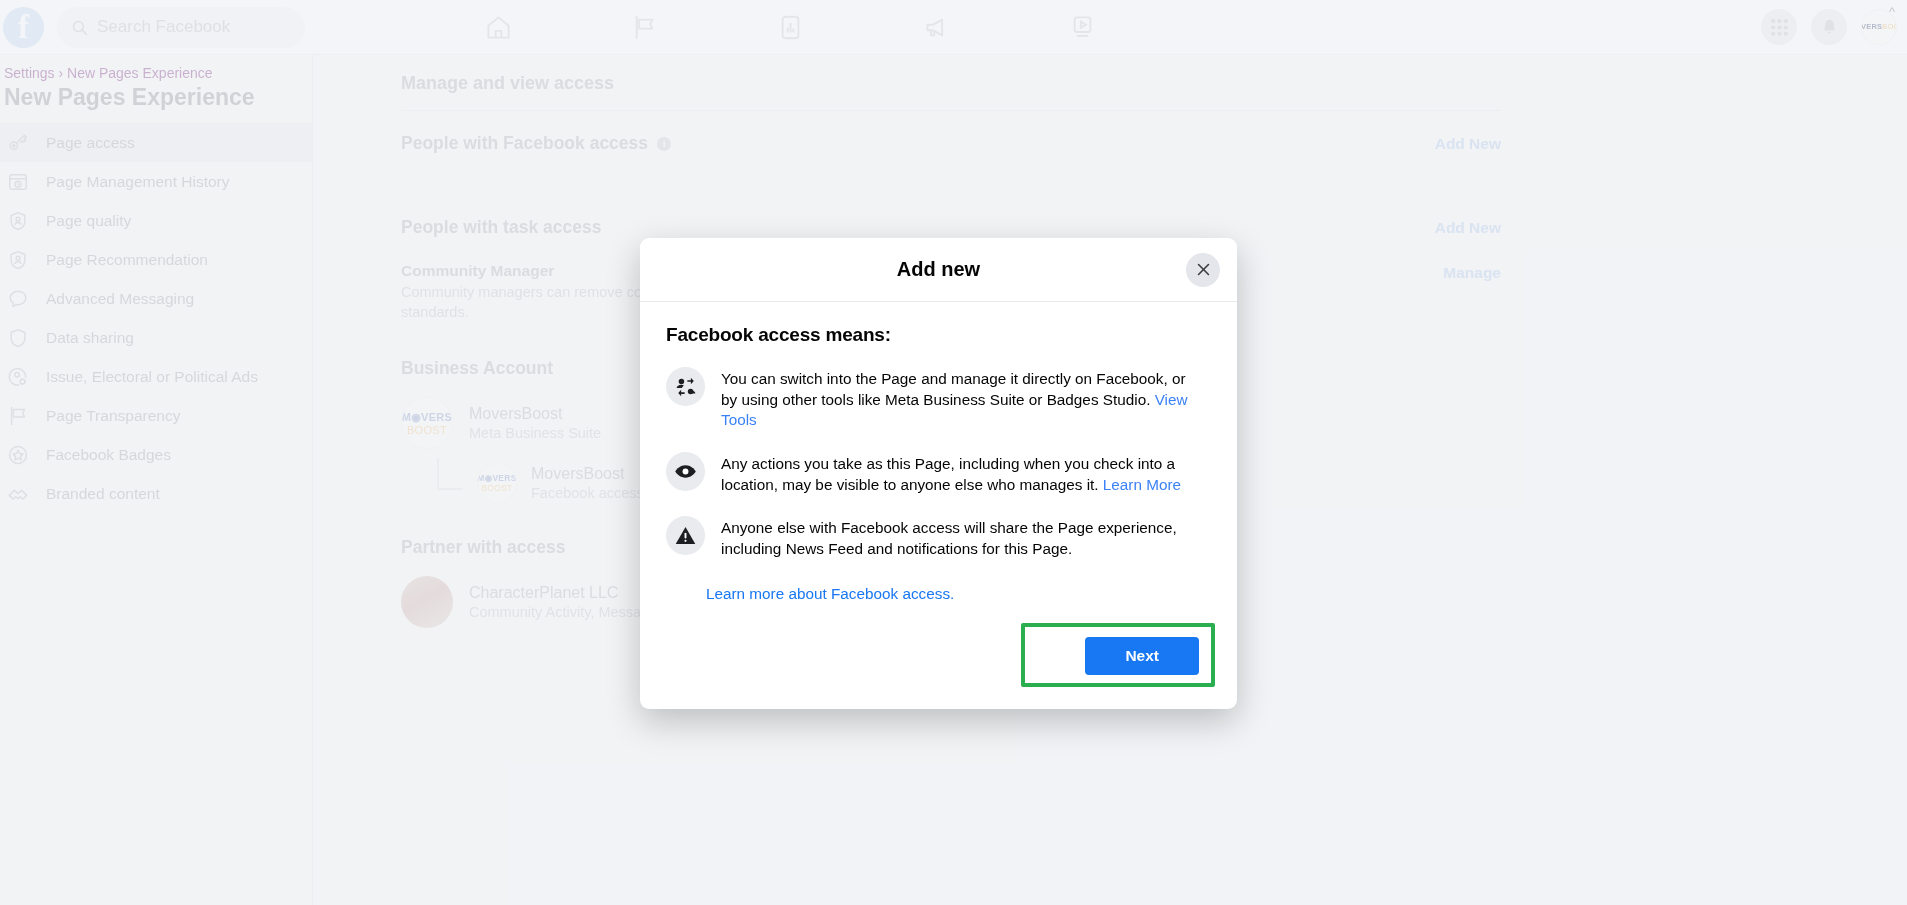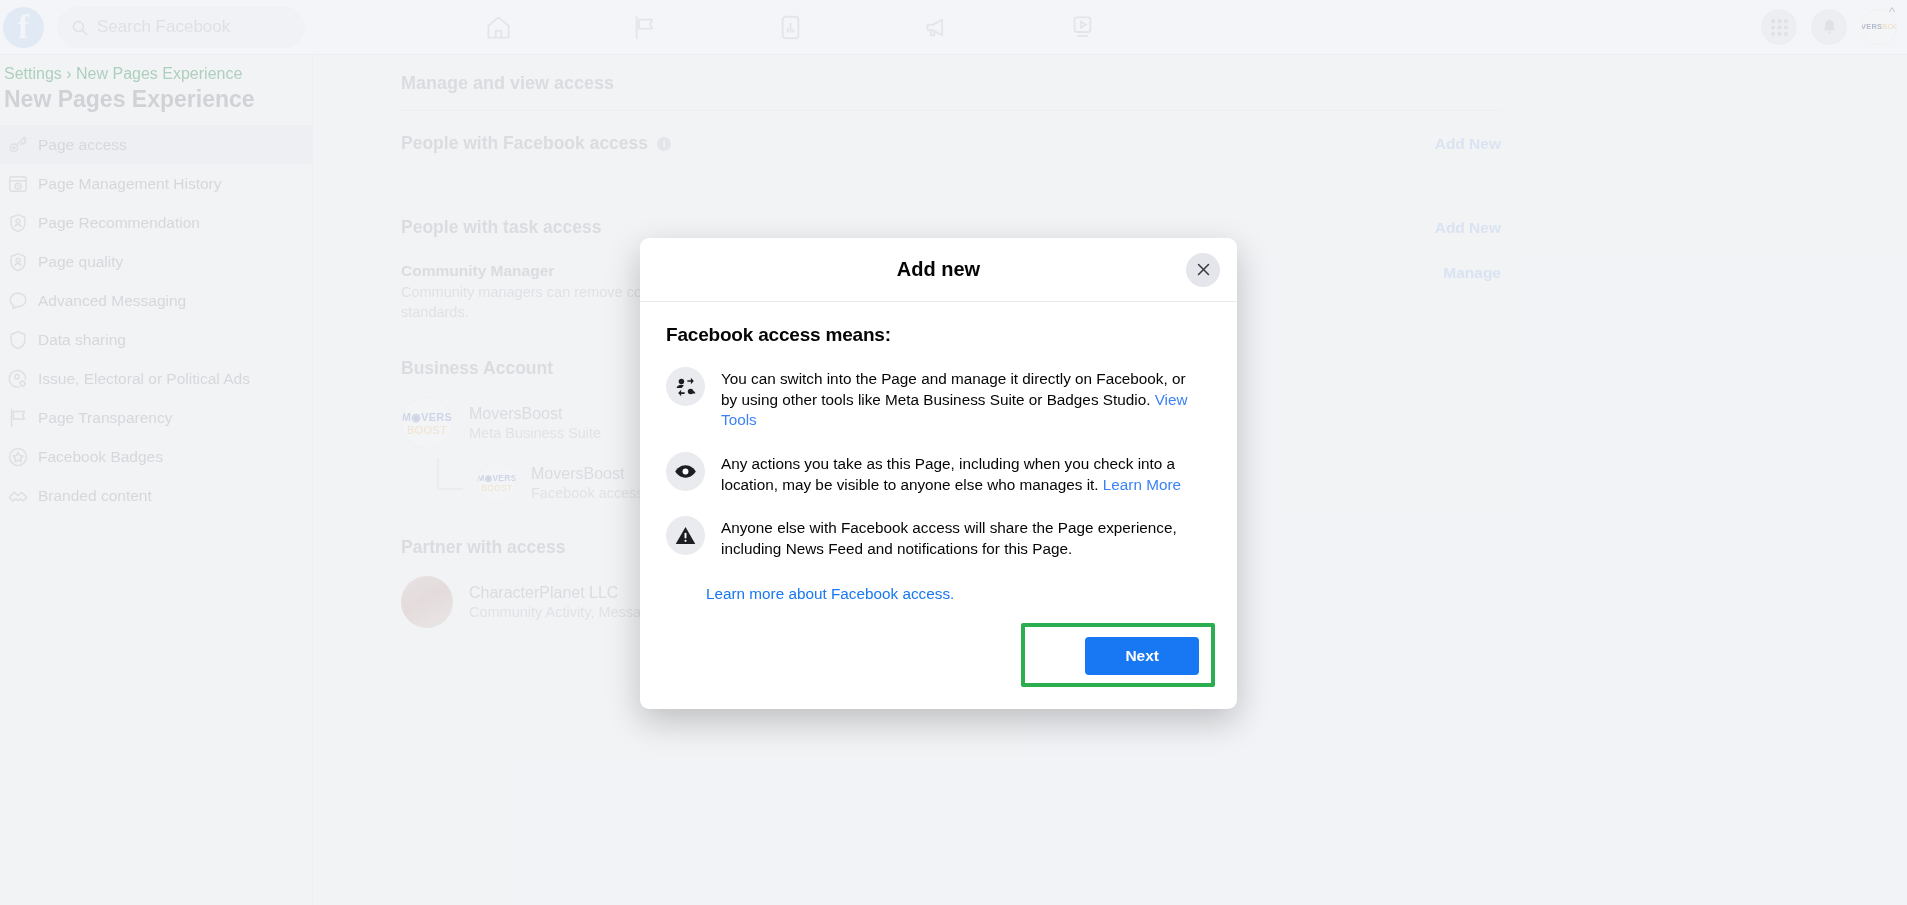--- a/index.html
+++ b/index.html
@@ -56,24 +56,24 @@
   }
   .avatar-mb b { font-size: 7.5px; color: #2b3a67; letter-spacing: .2px; line-height: 1.05; }
   .avatar-mb i { font-size: 7.5px; color: #e8a33d; font-style: normal; letter-spacing: .2px; line-height: 1.05; }
   .chev-up { position: absolute; right: 2px; top: 4px; color: #65676b; font-size: 13px; }
 
   
   .sidebar {
     position: absolute; top: 55px; left: 0; width: 313px; bottom: 0;
     background: #f5f6f7; border-right: 1px solid #e4e6eb;
   }
-  .crumb { font-size: 16px; color: #15803d; padding: 10px 0 0 4px; }
+  .crumb { font-size: 14px; color: #701a75; padding: 10px 0 0 4px; }
   .sb-title { font-size: 23px; font-weight: bold; color: #8a8d91; padding: 3px 0 12px 4px; }
   .sb-item {
-    display: flex; align-items: center; gap: 8px; height: 39px;
+    display: flex; align-items: center; gap: 16px; height: 39px;
     padding-left: 6px; color: #9a9da1; font-size: 15.5px;
   }
   .sb-item.active { background: #e9ebee; border-radius: 0; }
   .sb-ic { width: 24px; height: 24px; flex: none; display: flex; align-items: center; justify-content: center; }
 
   
   .main { position: absolute; top: 55px; left: 313px; right: 0; bottom: 0; background: #f5f6f7; }
   .m-inner { width: 1100px; margin-left: 88px; padding-top: 8px; }
   .m-h1 { font-size: 18px; font-weight: bold; color: #a9acb0; padding: 10px 0 16px; }
   .rule { height: 1px; background: #e4e6eb; }
@@ -245,32 +245,32 @@
       </div>
 
       <div class="sb-item">
         <span class="sb-ic">
           <svg width="22" height="22" viewBox="0 0 24 24" fill="none" stroke="#b4b7bb" stroke-width="1.6">
             <path d="M12 2.8 4.5 6v6c0 5 3.3 8.1 7.5 9.2 4.2-1.1 7.5-4.2 7.5-9.2V6z" stroke-linejoin="round"></path>
             <circle cx="12" cy="10" r="2.1"></circle>
               <path d="M8.5 16.2c.6-1.8 2-2.6 3.5-2.6s2.9.8 3.5 2.6"></path>
           </svg>
         </span>
-        <span>Page Recommendation</span>
+        <span>Page quality</span>
       </div>
 
       <div class="sb-item">
         <span class="sb-ic">
           <svg width="22" height="22" viewBox="0 0 24 24" fill="none" stroke="#b4b7bb" stroke-width="1.6">
             <path d="M12 2.8 4.5 6v6c0 5 3.3 8.1 7.5 9.2 4.2-1.1 7.5-4.2 7.5-9.2V6z" stroke-linejoin="round"></path>
             <circle cx="12" cy="10" r="2.1"></circle>
               <path d="M8.5 16.2c.6-1.8 2-2.6 3.5-2.6s2.9.8 3.5 2.6"></path>
           </svg>
         </span>
-        <span>Page quality</span>
+        <span>Page Recommendation</span>
       </div>
 
       <div class="sb-item">
         <span class="sb-ic">
           <svg width="22" height="22" viewBox="0 0 24 24" fill="none" stroke="#b4b7bb" stroke-width="1.6">
             <path d="M12 3.5c-4.7 0-8.5 3.2-8.5 7.2 0 2.2 1.2 4.2 3 5.5v4l3.6-2.2c.6.1 1.2.2 1.9.2 4.7 0 8.5-3.2 8.5-7.5S16.7 3.5 12 3.5z" stroke-linejoin="round"></path>
           </svg>
         </span>
         <span>Advanced Messaging</span>
       </div>

